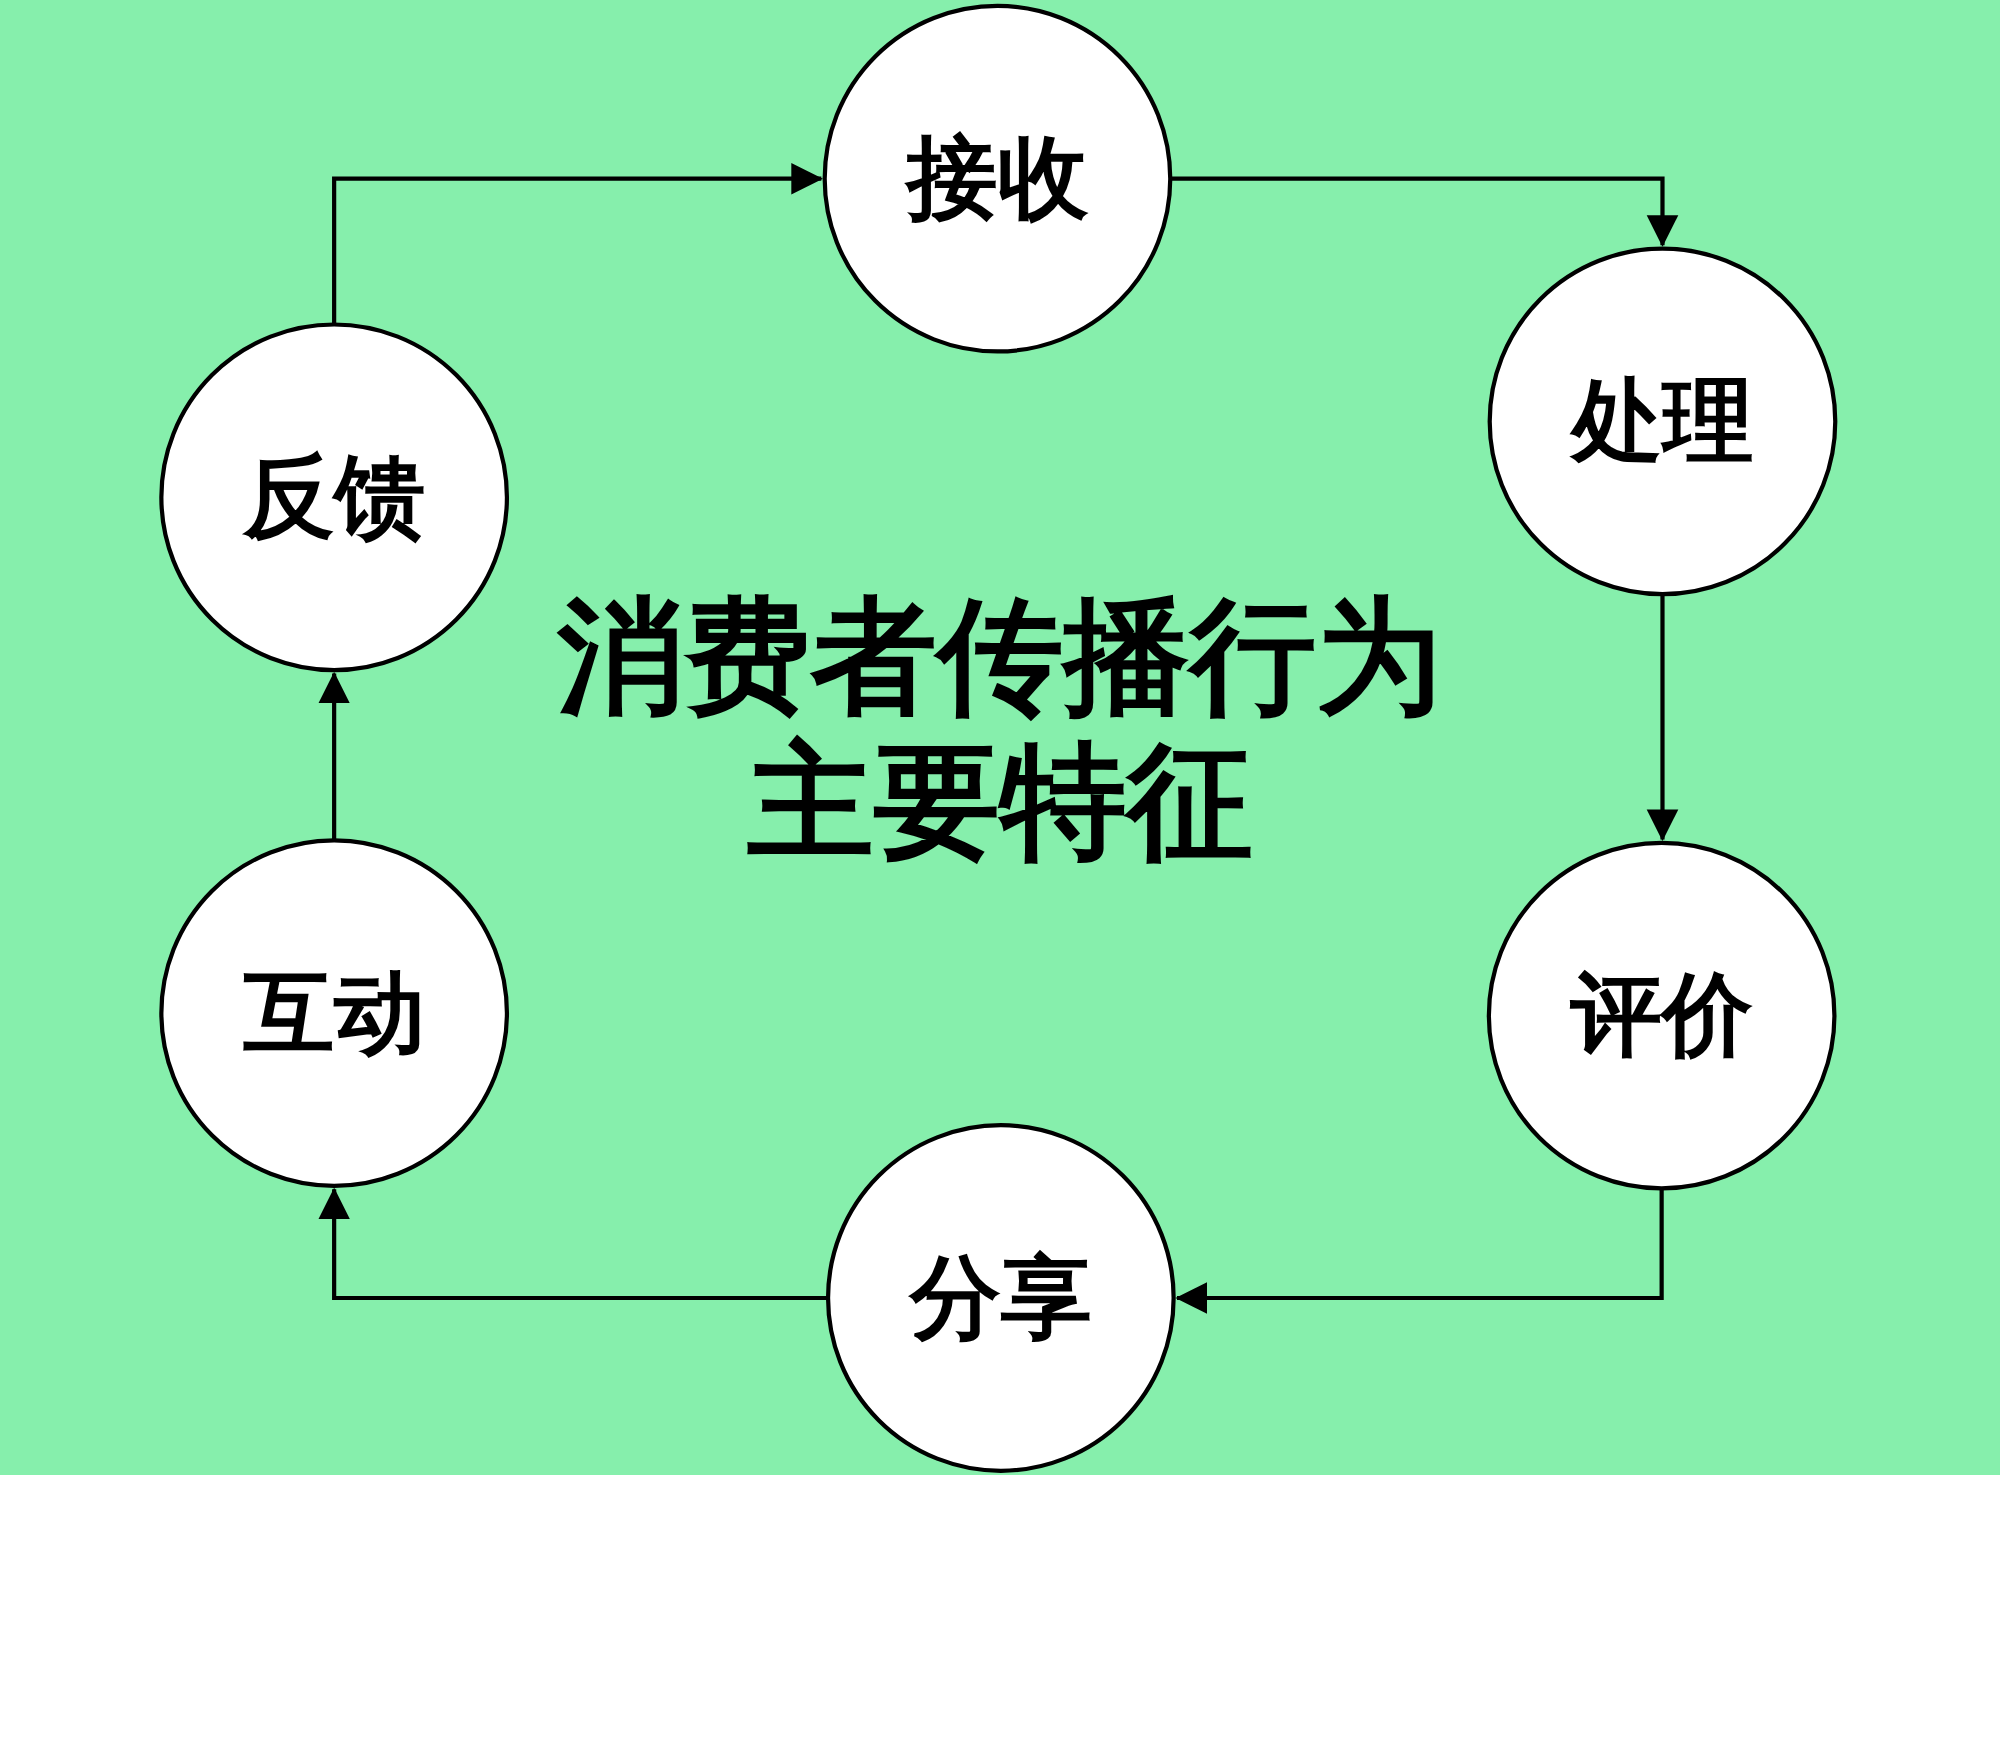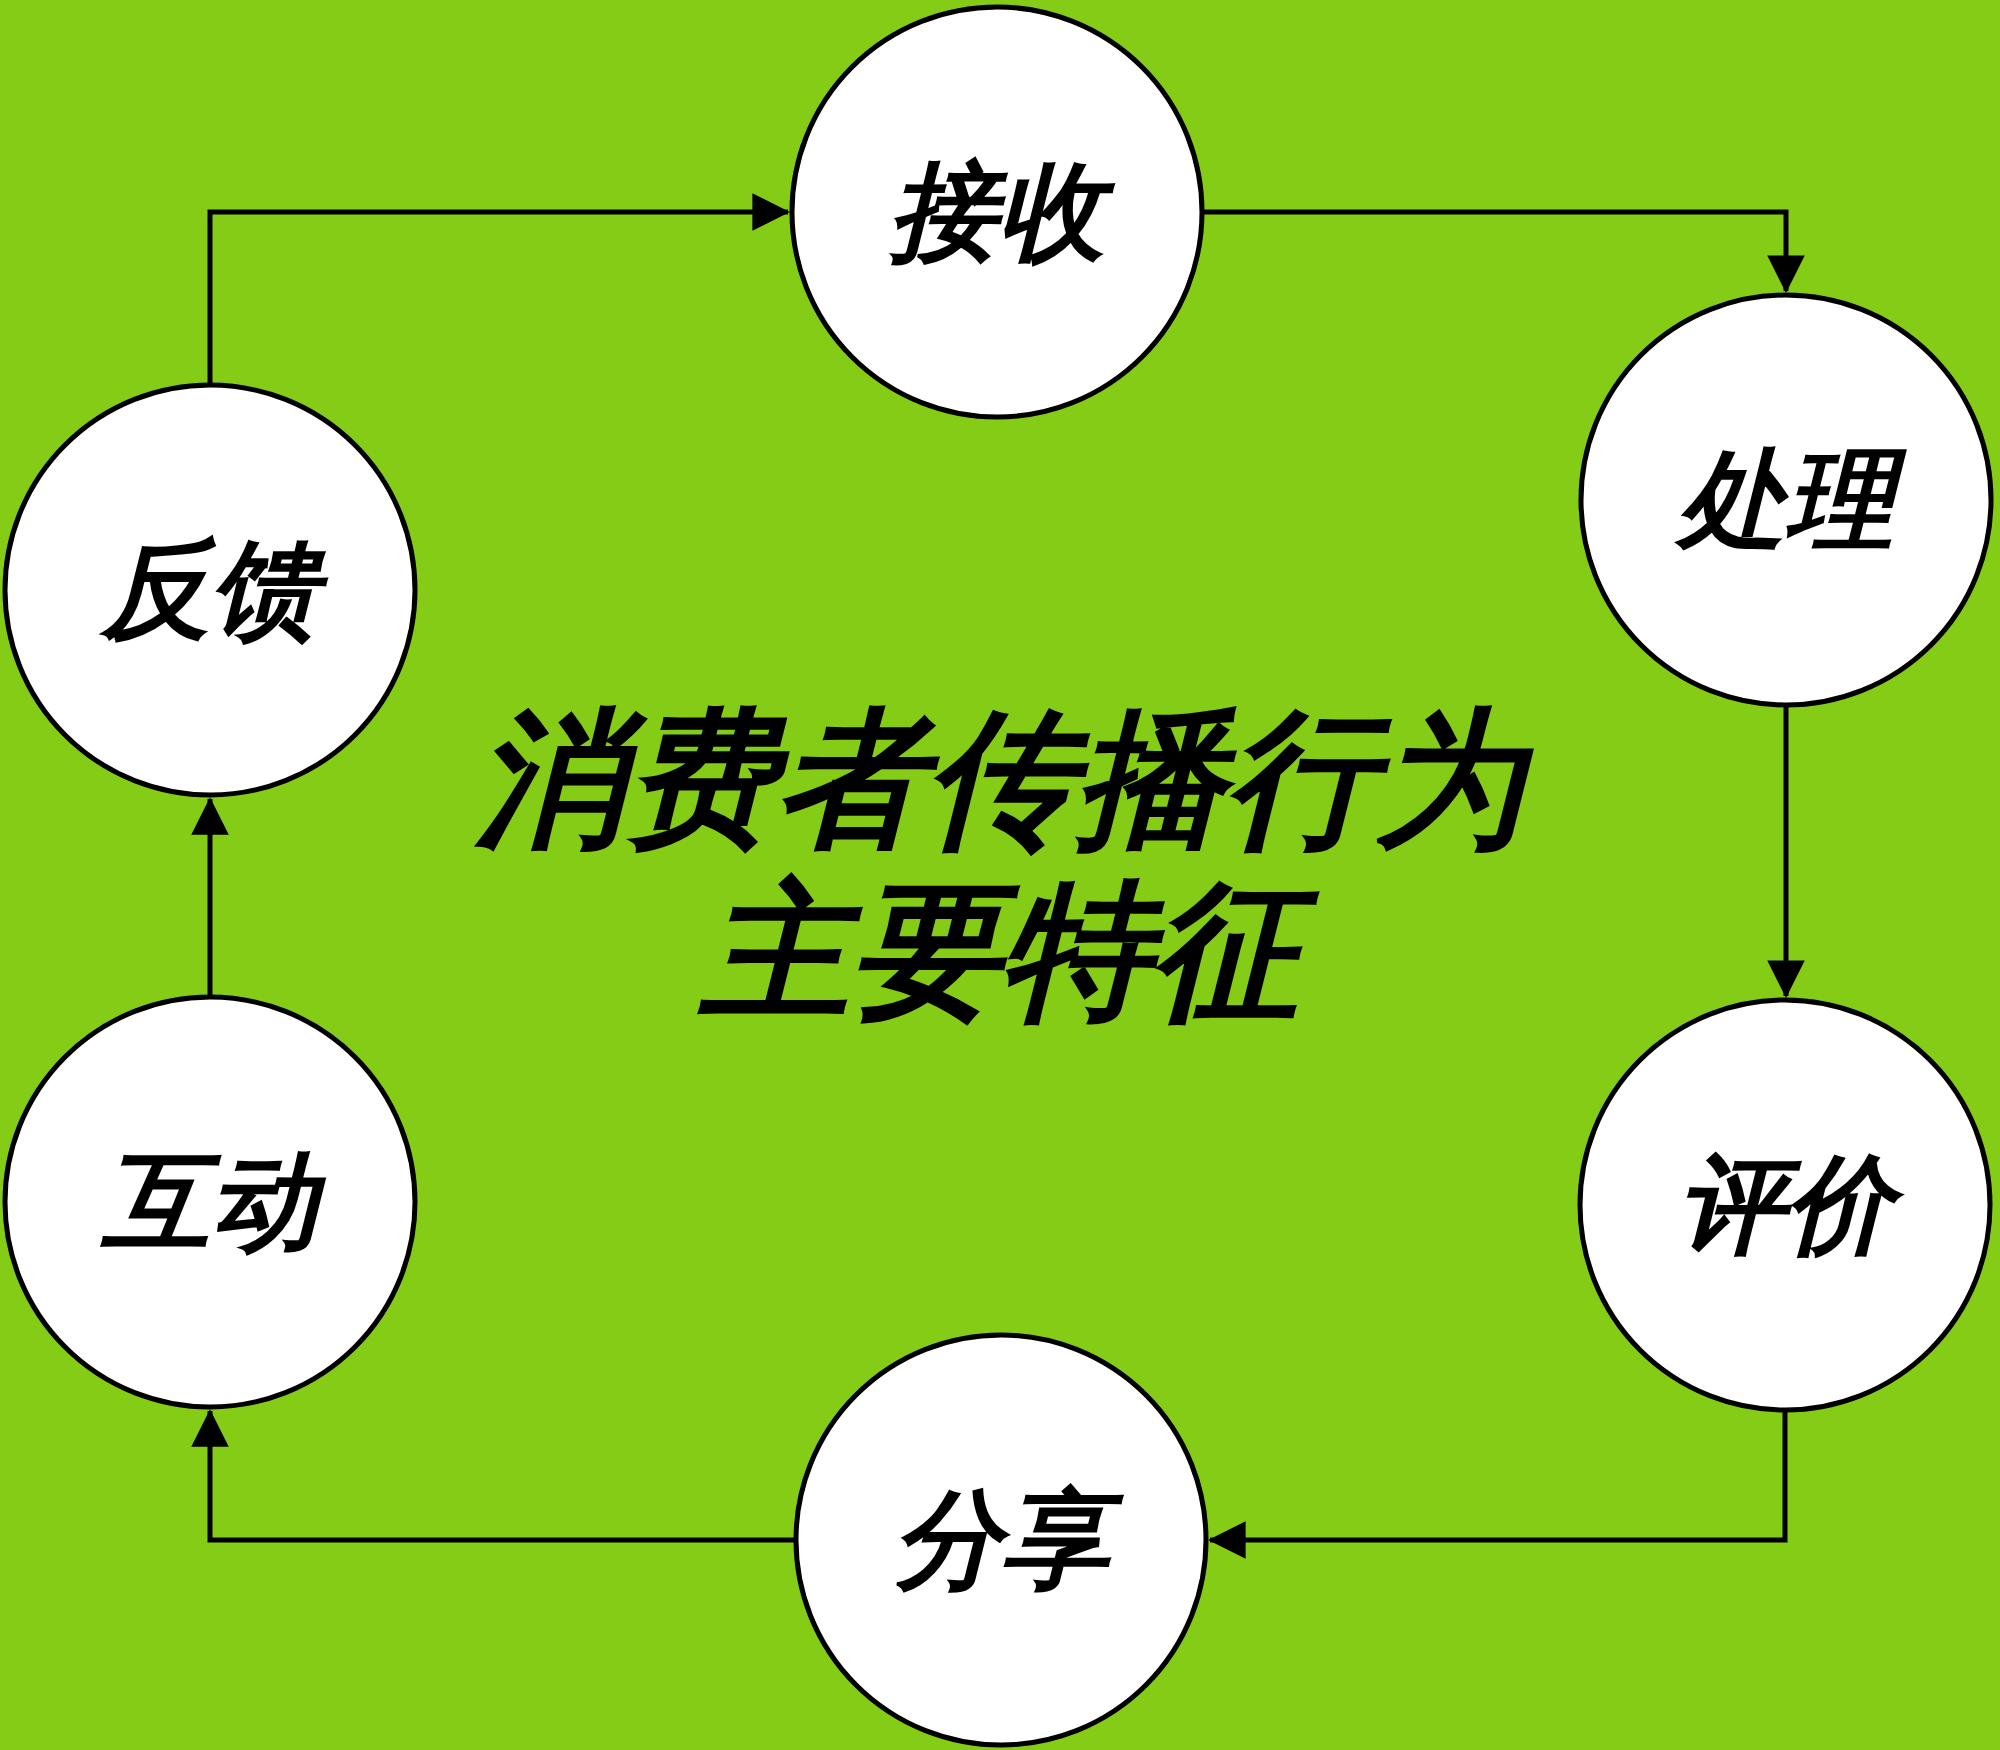--- a/index.html
+++ b/index.html
@@ -3,24 +3,23 @@
 <meta charset="utf-8">
 <style>
   html, body {
     margin: 0;
     padding: 0;
     background: #ffffff;
   }
   .stage {
     position: relative;
     width: 2000px;
-    height: 1750px;
-    background: #84cc16;
+    height: 1475px;
+    background: #86efac;
     font-family: "Liberation Serif", "DejaVu Serif", serif;
-    font-style: italic;
   }
   svg { display: block; width: 100%; height: 100%; }
   .node-circle {
     fill: #ffffff;
     stroke: #000000;
     stroke-width: 5;
   }
   .edge {
     fill: none;
     stroke: #000000;

